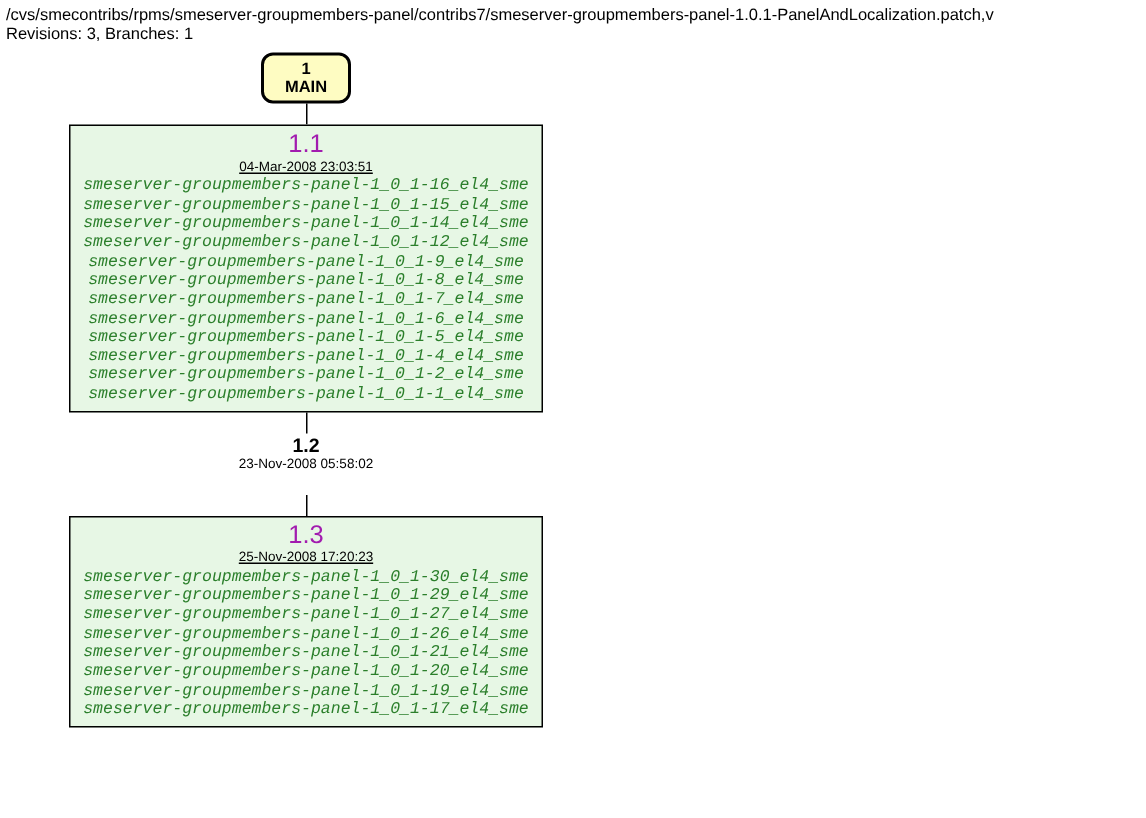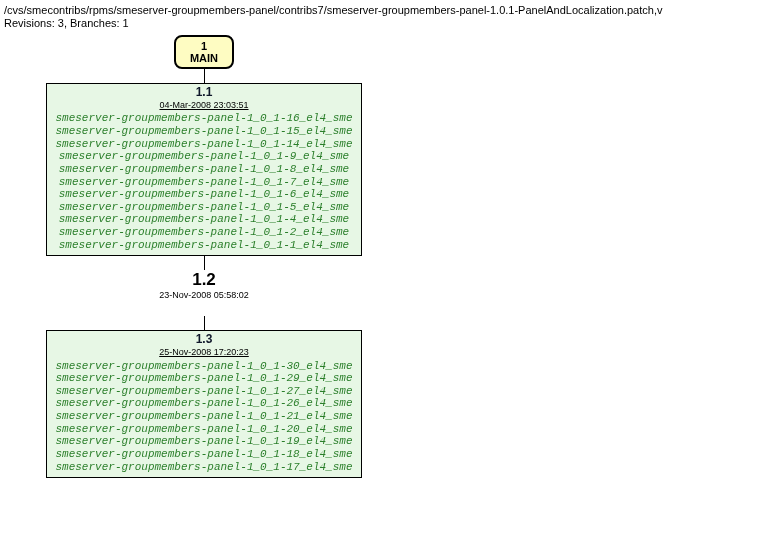--- a/index.html
+++ b/index.html
@@ -54,39 +54,39 @@
     padding: 2px 8px 4px 8px;
     text-align: center;
     font-family: "Courier New", monospace;
     font-size: 11px;
     line-height: 1.15;
     color: #2b7f2b;
     white-space: nowrap;
   }
   .revbox .revnum {
     font-family: Arial, Helvetica, sans-serif;
-    font-weight: bold;
-    color: #0f172a;
-    font-size: 12px;
+    font-weight: normal;
+    color: #a21caf;
+    font-size: 17px;
     display: block;
     margin-bottom: 0;
   }
   .revbox .date {
     font-family: Arial, Helvetica, sans-serif;
     color: #000;
     font-size: 9px;
     display: block;
     margin-bottom: 2px;
     text-decoration: underline;
   }
   .midrev {
     font-family: Arial, Helvetica, sans-serif;
     font-weight: bold;
     color: #000;
-    font-size: 17px;
+    font-size: 13px;
     text-align: center;
     margin: 0;
   }
   .middate {
     font-family: Arial, Helvetica, sans-serif;
     color: #000;
     font-size: 9px;
     text-align: center;
     margin: 0 0 16px 0;
   }
@@ -115,20 +115,21 @@
 
     <div class="vline"></div>
 
     <div class="revbox">
       <span class="revnum">1.1</span>
       <span class="date">04-Mar-2008 23:03:51</span>
       <div class="taglist">
         <div>smeserver-groupmembers-panel-1_0_1-16_el4_sme</div>
         <div>smeserver-groupmembers-panel-1_0_1-15_el4_sme</div>
         <div>smeserver-groupmembers-panel-1_0_1-14_el4_sme</div>
+        <div>smeserver-groupmembers-panel-1_0_1-12_el4_sme</div>
         <div>smeserver-groupmembers-panel-1_0_1-9_el4_sme</div>
         <div>smeserver-groupmembers-panel-1_0_1-8_el4_sme</div>
         <div>smeserver-groupmembers-panel-1_0_1-7_el4_sme</div>
         <div>smeserver-groupmembers-panel-1_0_1-6_el4_sme</div>
         <div>smeserver-groupmembers-panel-1_0_1-5_el4_sme</div>
         <div>smeserver-groupmembers-panel-1_0_1-4_el4_sme</div>
         <div>smeserver-groupmembers-panel-1_0_1-2_el4_sme</div>
         <div>smeserver-groupmembers-panel-1_0_1-1_el4_sme</div>
       </div>
     </div>
@@ -144,19 +145,18 @@
       <span class="revnum">1.3</span>
       <span class="date">25-Nov-2008 17:20:23</span>
       <div class="taglist">
         <div>smeserver-groupmembers-panel-1_0_1-30_el4_sme</div>
         <div>smeserver-groupmembers-panel-1_0_1-29_el4_sme</div>
         <div>smeserver-groupmembers-panel-1_0_1-27_el4_sme</div>
         <div>smeserver-groupmembers-panel-1_0_1-26_el4_sme</div>
         <div>smeserver-groupmembers-panel-1_0_1-21_el4_sme</div>
         <div>smeserver-groupmembers-panel-1_0_1-20_el4_sme</div>
         <div>smeserver-groupmembers-panel-1_0_1-19_el4_sme</div>
-        <div>smeserver-groupmembers-panel-1_0_1-18_el4_sme</div>
         <div>smeserver-groupmembers-panel-1_0_1-17_el4_sme</div>
       </div>
     </div>
 
   </div>
 </div>
 
 </body></html>

